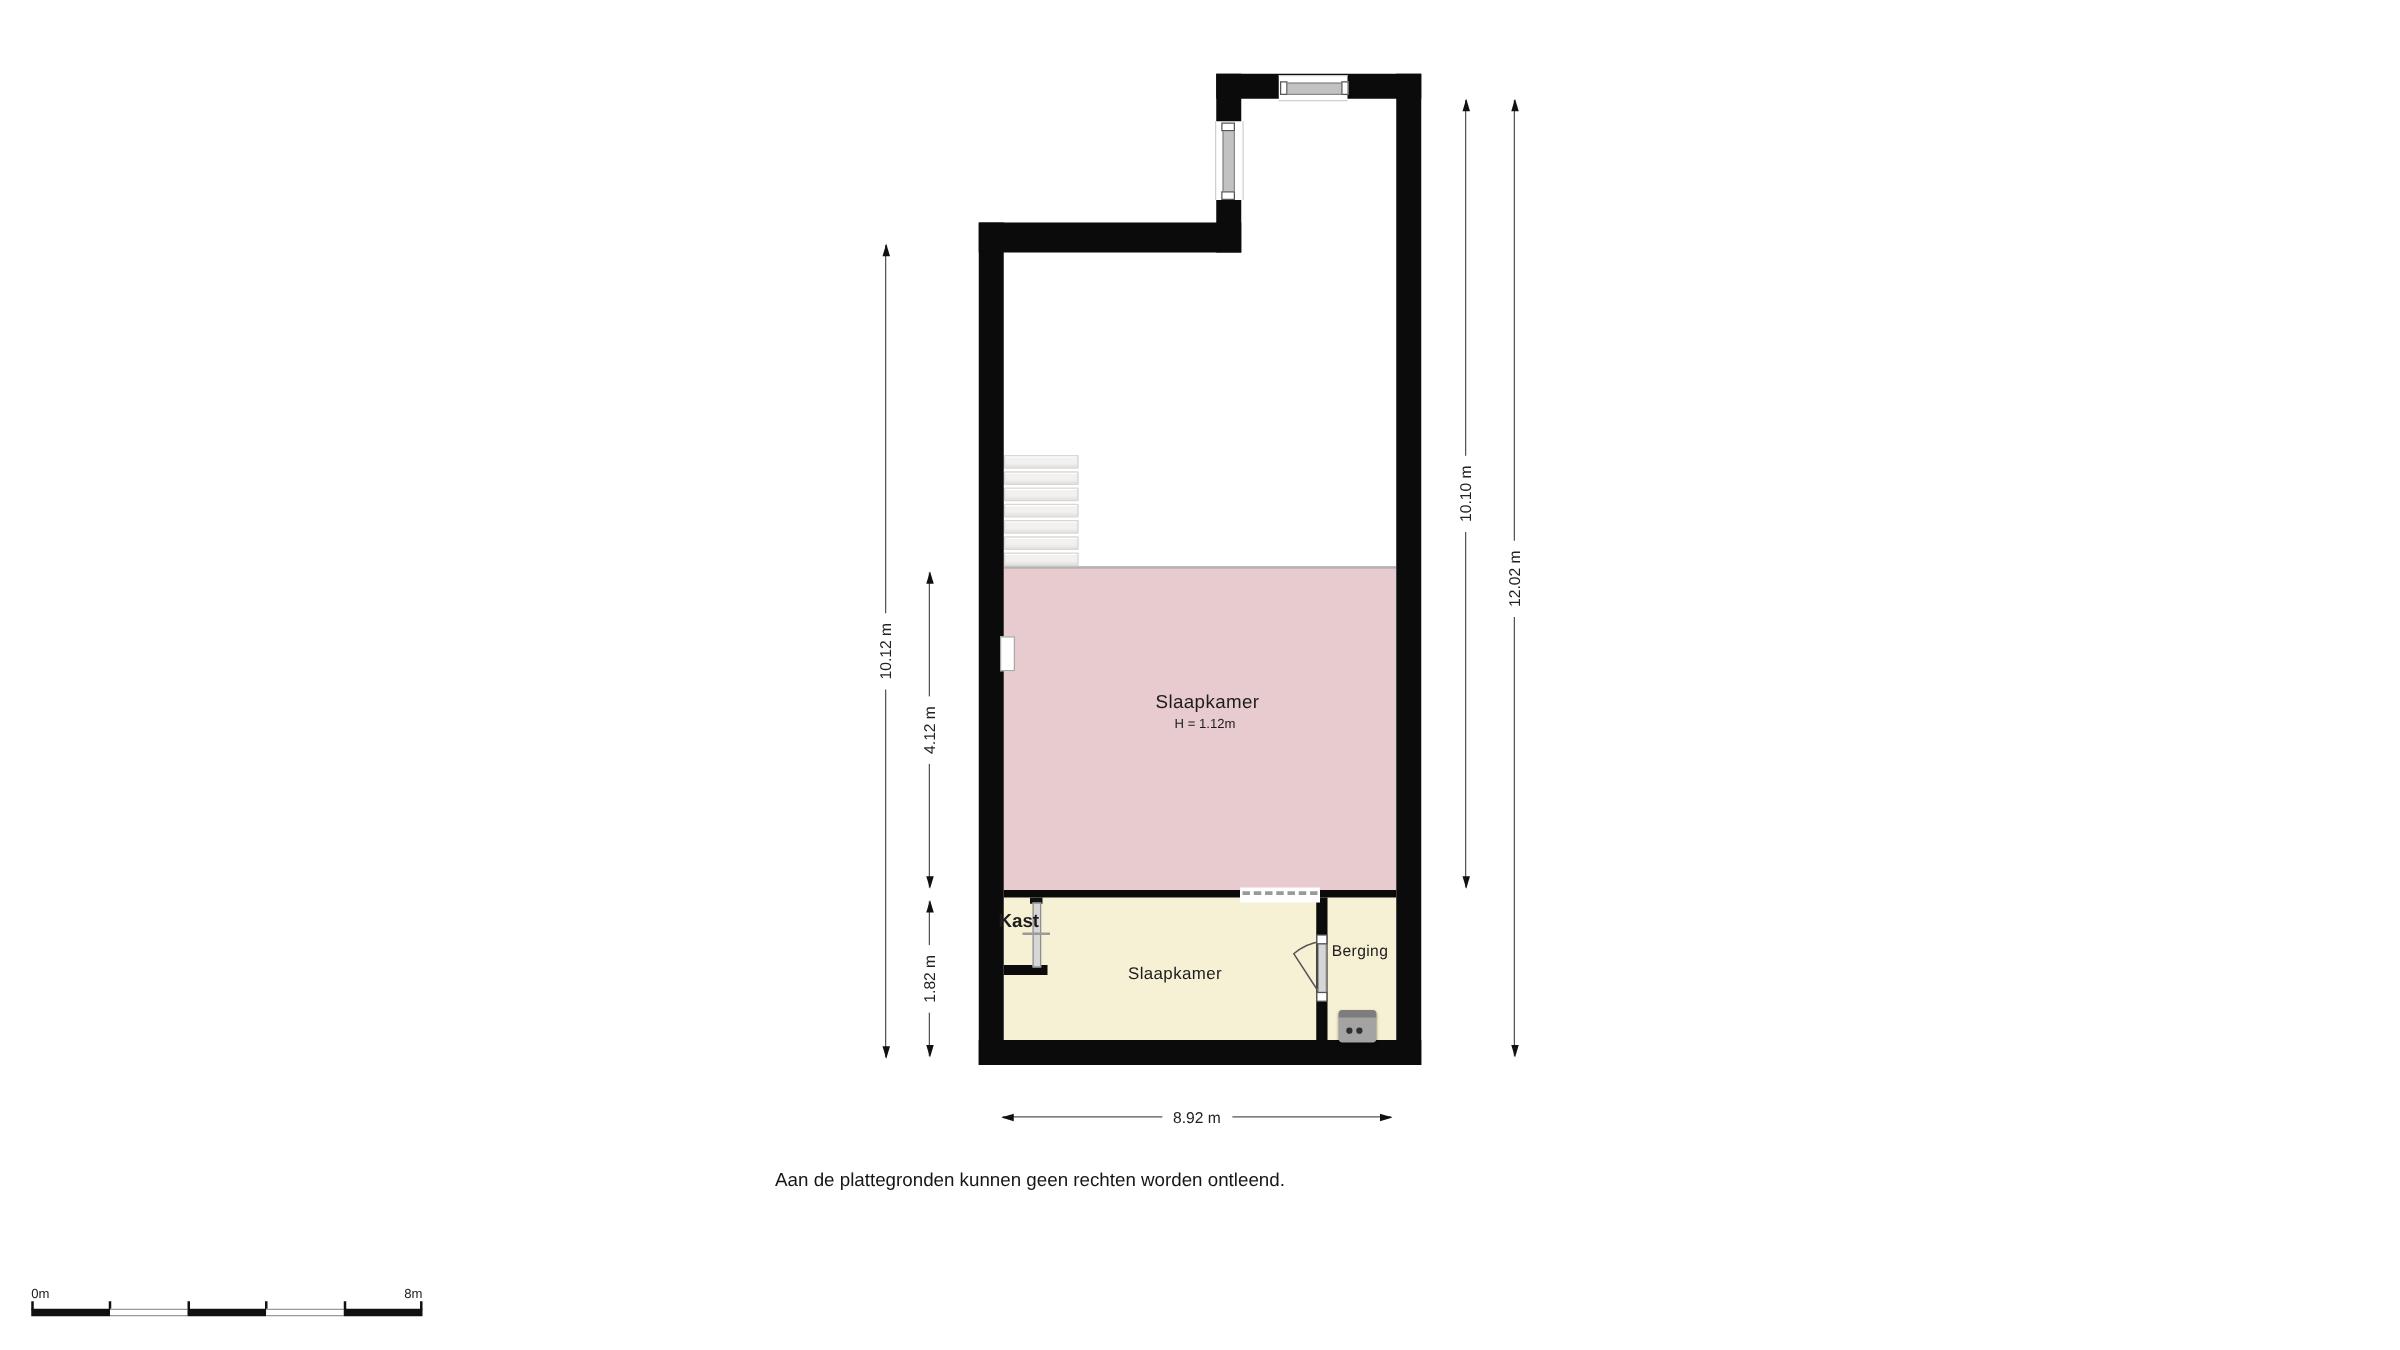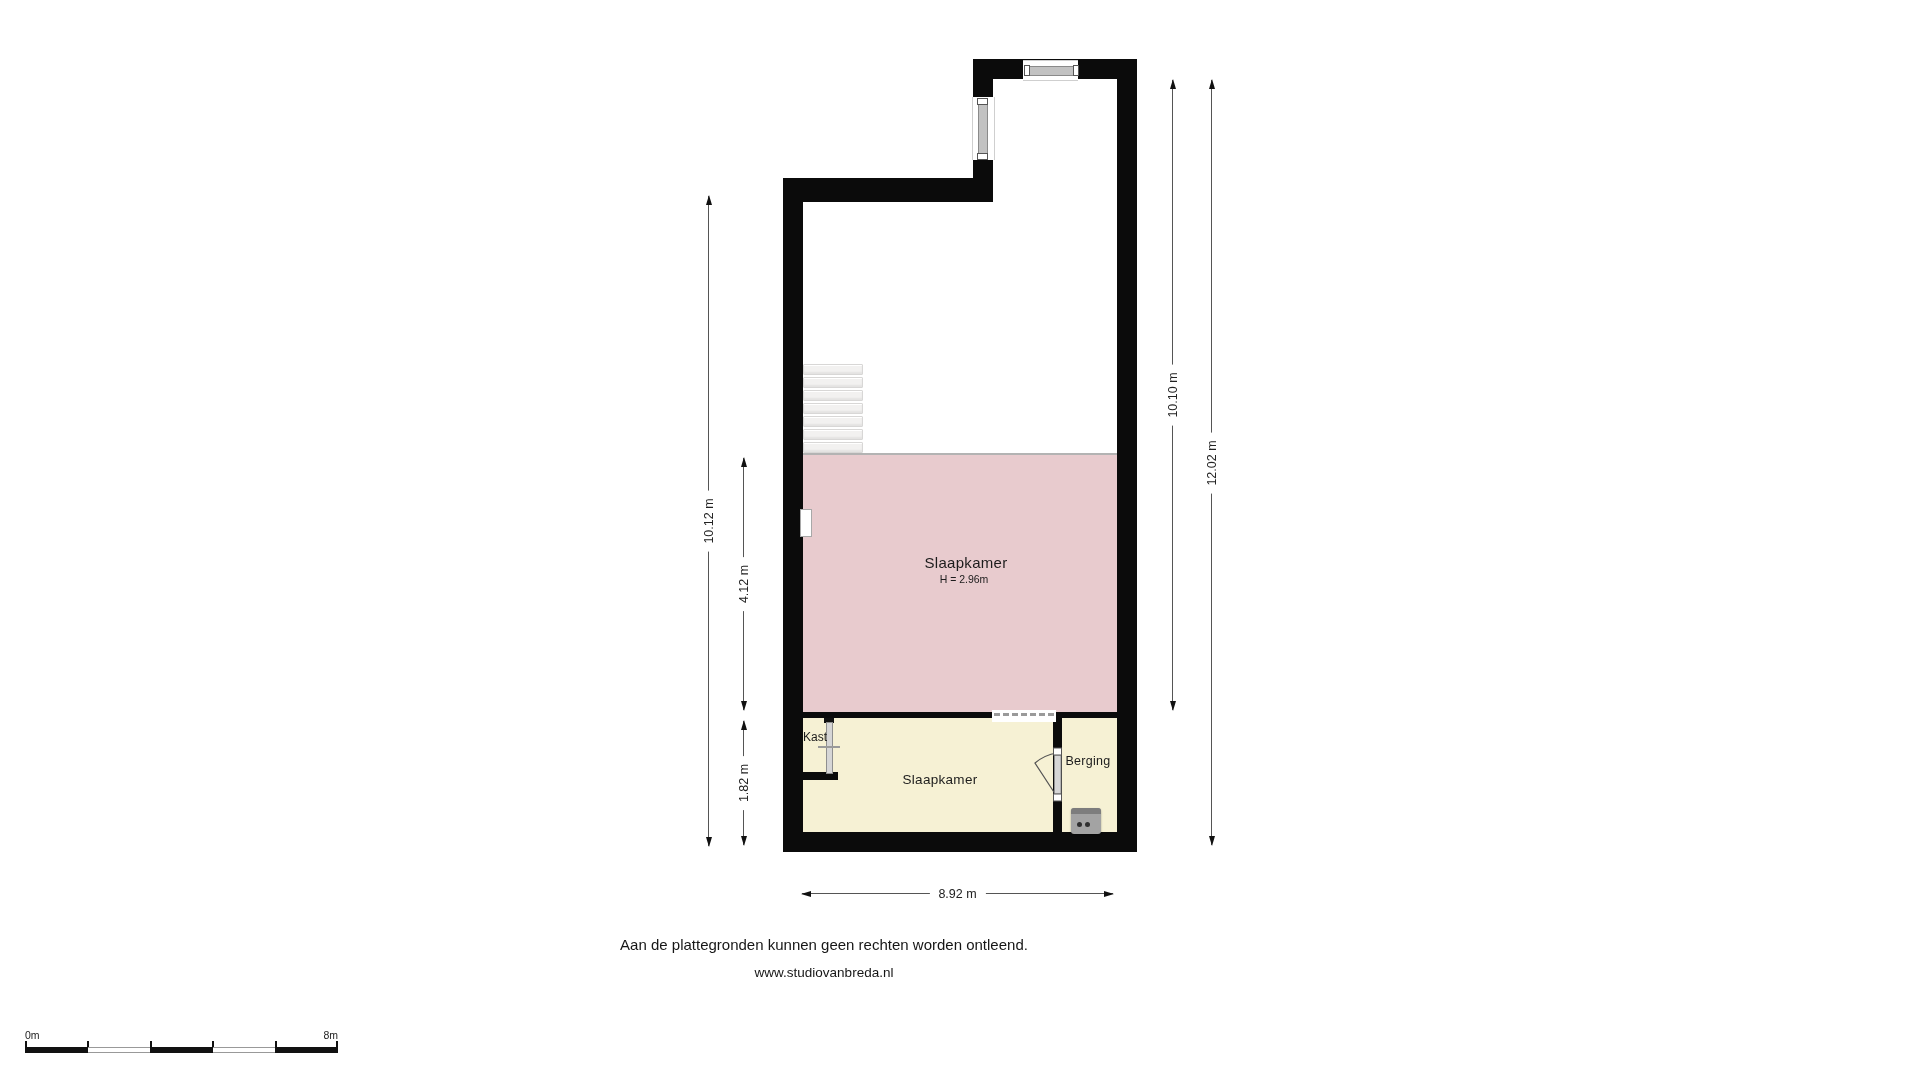--- a/index.html
+++ b/index.html
@@ -31,21 +31,21 @@
   .handle{position:absolute;background:#9a9a9a;}
   
   .appliance{position:absolute;background:var(--appliance,#a3a3a3);border-radius:3px;
              box-shadow:0 1px 2px rgba(0,0,0,0.35);}
   .appliance .band{position:absolute;left:0;right:0;top:0;height:6px;background:#7d7d7d;border-radius:3px 3px 0 0;}
   .appliance .dot{position:absolute;width:5px;height:5px;border-radius:50%;background:#2f2f2f;}
   
   .room-label{position:absolute;transform:translate(-50%,-50%);white-space:nowrap;color:#1c1c1c;}
   .lbl-main{font-size:15px;letter-spacing:0.3px;}
   .lbl-sub{font-size:10.5px;}
-  .lbl-small{font-size:12px;}
+  .lbl-small{font-size:15px;font-weight:bold;}
   
   .vdim{position:absolute;width:0;border-left:1px solid var(--dimension-line,#555);}
   .hdim{position:absolute;height:0;border-top:1px solid var(--dimension-line,#555);}
   .arr{position:absolute;width:0;height:0;}
   .arr.up{top:-1px;left:-3.5px;border-left:3px solid transparent;border-right:3px solid transparent;border-bottom:10px solid #111;}
   .arr.down{bottom:-1px;left:-3.5px;border-left:3px solid transparent;border-right:3px solid transparent;border-top:10px solid #111;}
   .arr.lft{left:-1px;top:-3.5px;border-top:3px solid transparent;border-bottom:3px solid transparent;border-right:10px solid #111;}
   .arr.rgt{right:-1px;top:-3.5px;border-top:3px solid transparent;border-bottom:3px solid transparent;border-left:10px solid #111;}
   .vlabel{position:absolute;top:50%;left:50%;transform:translate(-50%,-50%) rotate(-90deg);
           background:#fff;padding:0 8px;font-size:12.5px;color:#222;white-space:nowrap;}
@@ -119,21 +119,21 @@
     <rect x="1053.5" y="794" width="8" height="7" fill="#fff" stroke="#555" stroke-width="1"></rect>
   </svg>
 
   <div class="appliance" style="left:1071px;top:808px;width:30px;height:26px;">
     <div class="band"></div>
     <div class="dot" style="left:6px;top:14px;"></div>
     <div class="dot" style="left:14px;top:14px;"></div>
   </div>
 
   <div class="room-label lbl-main" style="left:966px;top:562px;">Slaapkamer</div>
-  <div class="room-label lbl-sub" style="left:964px;top:579px;">H = 2.96m</div>
+  <div class="room-label lbl-sub" style="left:964px;top:579px;">H = 1.12m</div>
   <div class="room-label lbl-small" style="left:815px;top:737px;">Kast</div>
   <div class="room-label lbl-main" style="left:940px;top:779px;font-size:13.5px;">Slaapkamer</div>
   <div class="room-label lbl-main" style="left:1088px;top:761px;font-size:12.5px;">Berging</div>
 
   <div class="vdim" style="left:708px;top:196px;height:650px;">
     <div class="arr up"></div>
     <div class="arr down"></div>
     <div class="vlabel">10.12 m</div>
   </div>
 
@@ -161,21 +161,20 @@
     <div class="vlabel">12.02 m</div>
   </div>
 
   <div class="hdim" style="left:802px;top:893px;width:311px;">
     <div class="arr lft"></div>
     <div class="arr rgt"></div>
     <div class="hlabel">8.92 m</div>
   </div>
 
   <div class="footer-line disclaimer">Aan de plattegronden kunnen geen rechten worden ontleend.</div>
-  <div class="footer-line website">www.studiovanbreda.nl</div>
 
   <div class="scalebar">
     <div class="sb-label" style="left:0;">0m</div>
     <div class="sb-label" style="right:0;">8m</div>
     <div class="tick" style="left:0;"></div>
     <div class="tick" style="left:62px;"></div>
     <div class="tick" style="left:125px;"></div>
     <div class="tick" style="left:187px;"></div>
     <div class="tick" style="left:250px;"></div>
     <div class="tick" style="left:311px;"></div>

